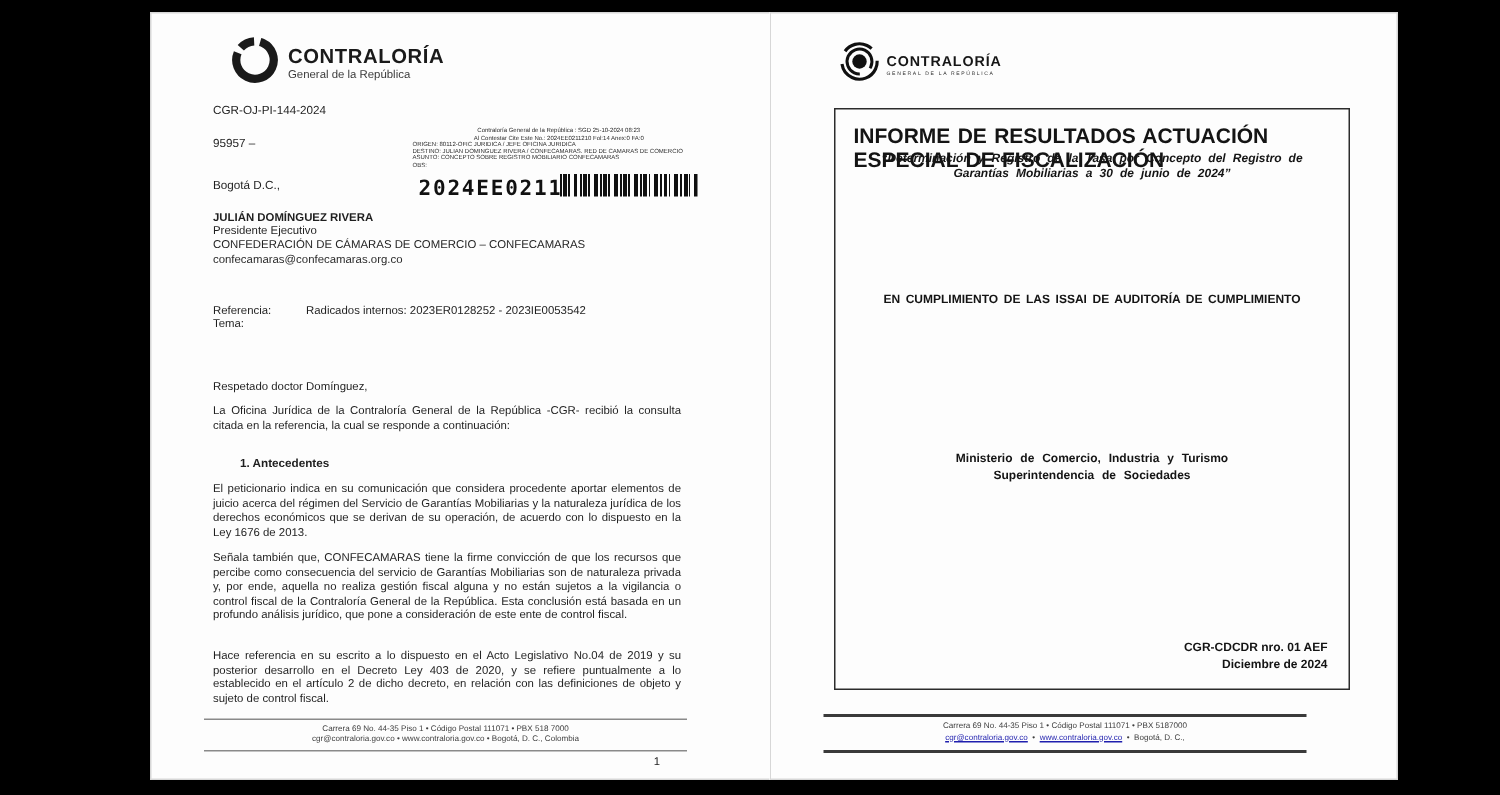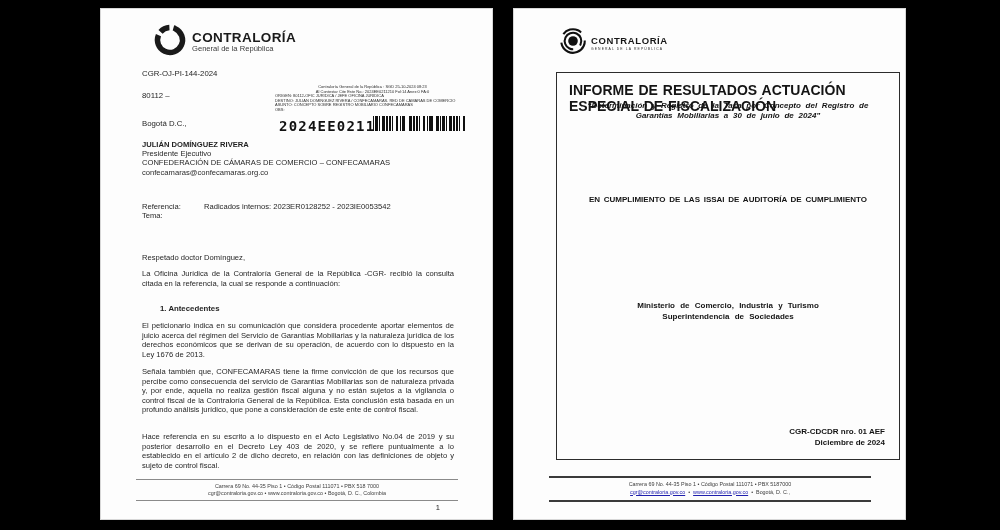--- a/index.html
+++ b/index.html
@@ -1,21 +1,21 @@
 <!DOCTYPE html>
 <html><head>
 <meta charset="utf-8">
 <style>
   html,body{margin:0;padding:0;}
   body{
     width:1000px;height:530px;background:#000;position:relative;overflow:hidden;
     font-family:"Liberation Sans",sans-serif;color:#1f1f1f;
     -webkit-font-smoothing:antialiased;
   }
-  .page{position:absolute;top:8px;width:393px;height:512px;background:#fdfdfd;box-shadow:0 0 0 1px #d7d7d7 inset;}
+  .page{position:absolute;top:8px;width:393px;height:512px;background:#fdfdfd;box-shadow:0 0 0 1px #d7d7d7 inset;padding-left:26px;}
   .page-left{left:100px;}
   .page-right{left:513px;}
 
   
   .logo-left{position:absolute;left:52px;top:14px;display:flex;align-items:center;gap:4px;}
   .logo-left .wordmark{line-height:1;}
   .logo-left .wordmark .name{font-size:13.5px;font-weight:bold;letter-spacing:.4px;color:#1a1a1a;}
   .logo-left .wordmark .sub{font-size:7.6px;color:#3a3a3a;margin-top:1px;}
 
   .refcode{position:absolute;left:42px;top:61px;font-size:7.8px;}
@@ -86,21 +86,21 @@
         <circle cx="18" cy="18" r="12.5" fill="none" stroke="#1a1a1a" stroke-width="5.5" stroke-dasharray="58 4 10 4" transform="rotate(-65 18 18)"></circle>
       </svg>
     </span>
     <span class="wordmark">
       <div class="name">CONTRALORÍA</div>
       <div class="sub">General de la República</div>
     </span>
   </div>
 
   <div class="refcode">CGR-OJ-PI-144-2024</div>
-  <div class="deptcode">80112 –</div>
+  <div class="deptcode">95957 –</div>
 
   <div class="stamp">
     <div class="c">Contraloría General de la República : SGD 25-10-2024 08:23</div>
     <div class="c">Al Contestar Cite Este No.: 2024EE0211210 Fol:14 Anex:0 FA:0</div>
     <div class="l">ORIGEN: 80112-OFIC JURIDICA / JEFE OFICINA JURIDICA</div>
     <div class="l">DESTINO: JULIAN DOMINGUEZ RIVERA / CONFECAMARAS. RED DE CAMARAS DE COMERCIO</div>
     <div class="l">ASUNTO: CONCEPTO SOBRE REGISTRO MOBILIARIO CONFECAMARAS</div>
     <div class="l">OBS:</div>
   </div>
 

